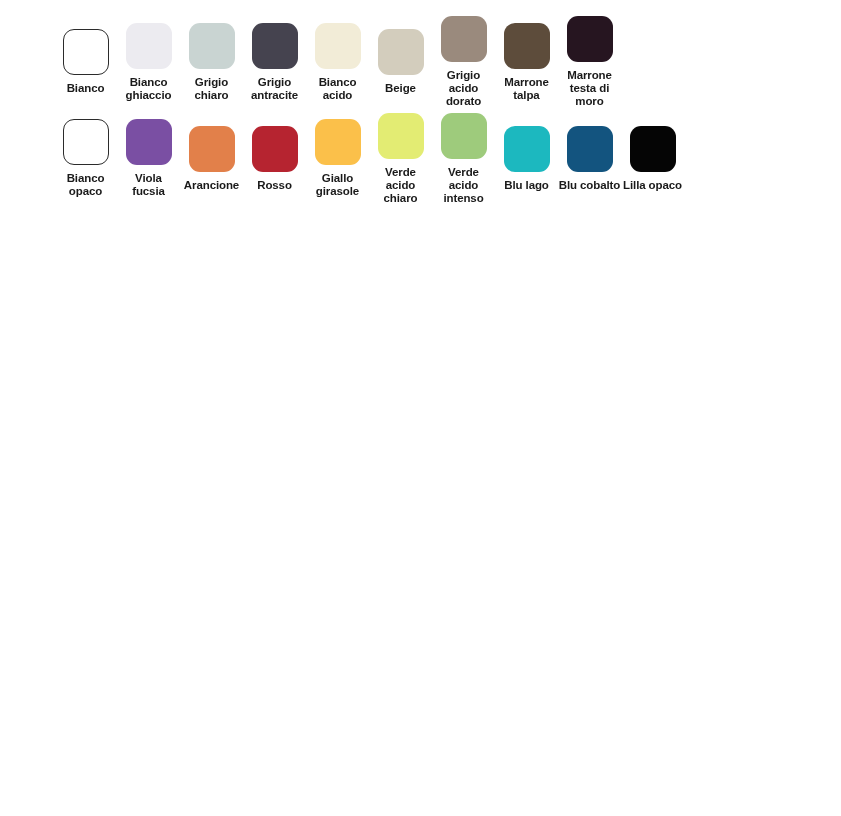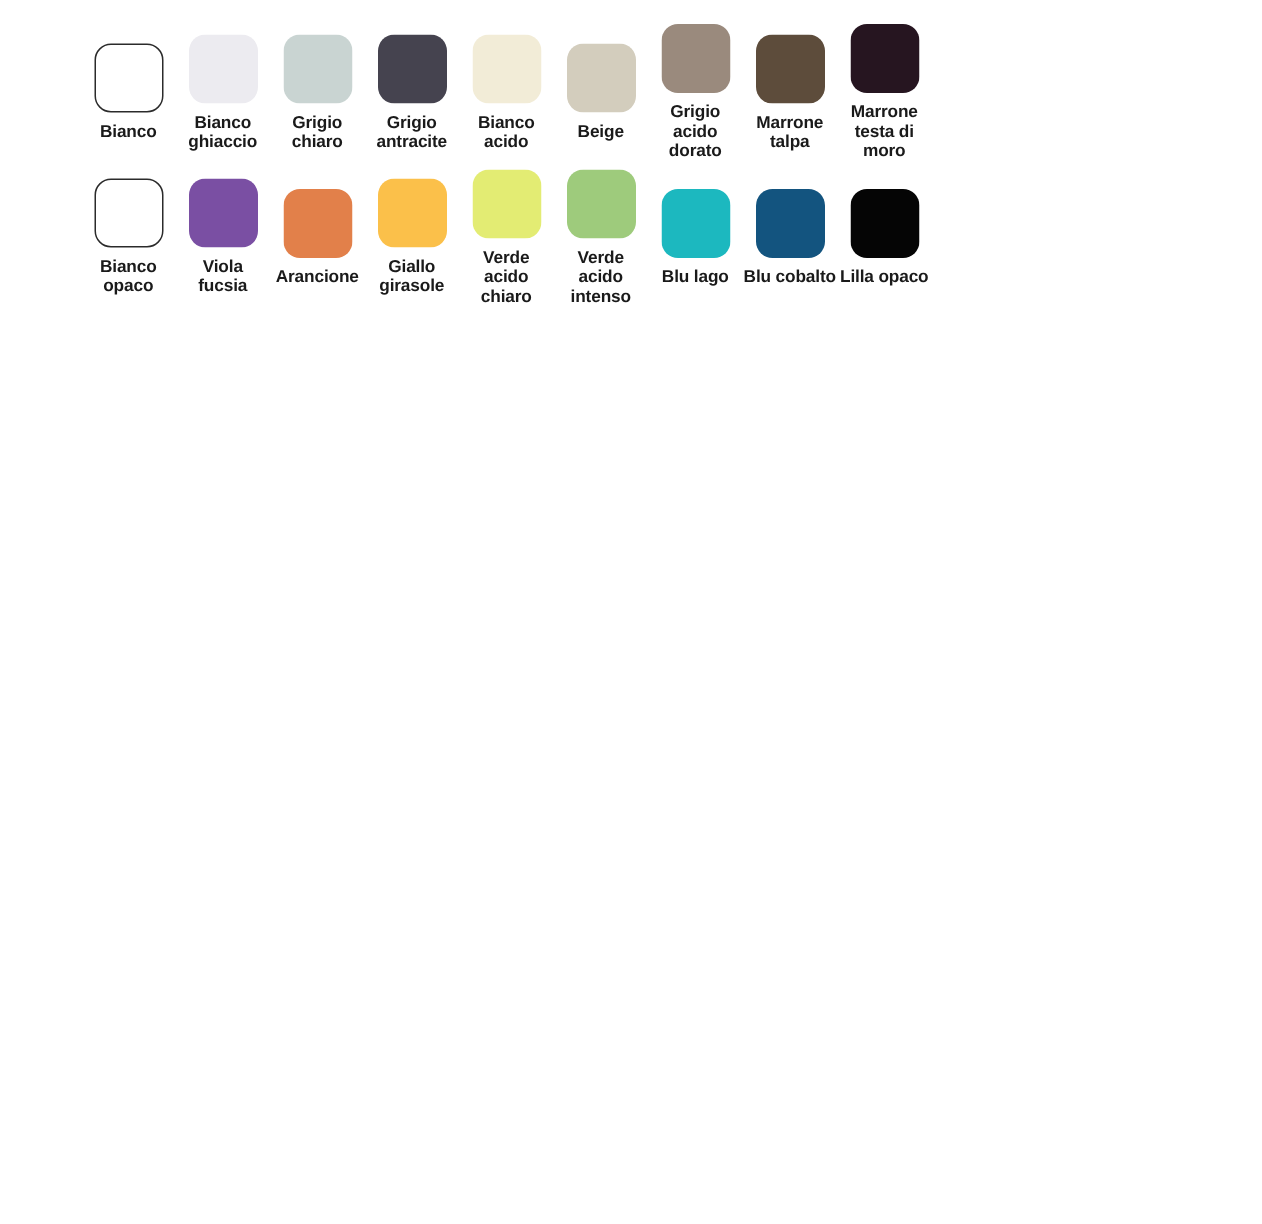--- a/index.html
+++ b/index.html
@@ -99,20 +99,24 @@
       </div>
       <div class="swatch-cell">
         <div class="swatch-chip" style="background: rgb(122, 79, 163);"></div>
         <div class="swatch-label">Viola fucsia</div>
       </div>
       <div class="swatch-cell">
         <div class="swatch-chip" style="background: rgb(226, 128, 74);"></div>
         <div class="swatch-label">Arancione</div>
       </div>
       <div class="swatch-cell">
+        <div class="swatch-chip" style="background: rgb(182, 36, 48);"></div>
+        <div class="swatch-label">Rosso</div>
+      </div>
+      <div class="swatch-cell">
         <div class="swatch-chip" style="background: rgb(251, 192, 74);"></div>
         <div class="swatch-label">Giallo girasole</div>
       </div>
       <div class="swatch-cell">
         <div class="swatch-chip" style="background: rgb(227, 236, 115);"></div>
         <div class="swatch-label">Verde acido chiaro</div>
       </div>
       <div class="swatch-cell">
         <div class="swatch-chip" style="background: rgb(158, 203, 124);"></div>
         <div class="swatch-label">Verde acido intenso</div>

